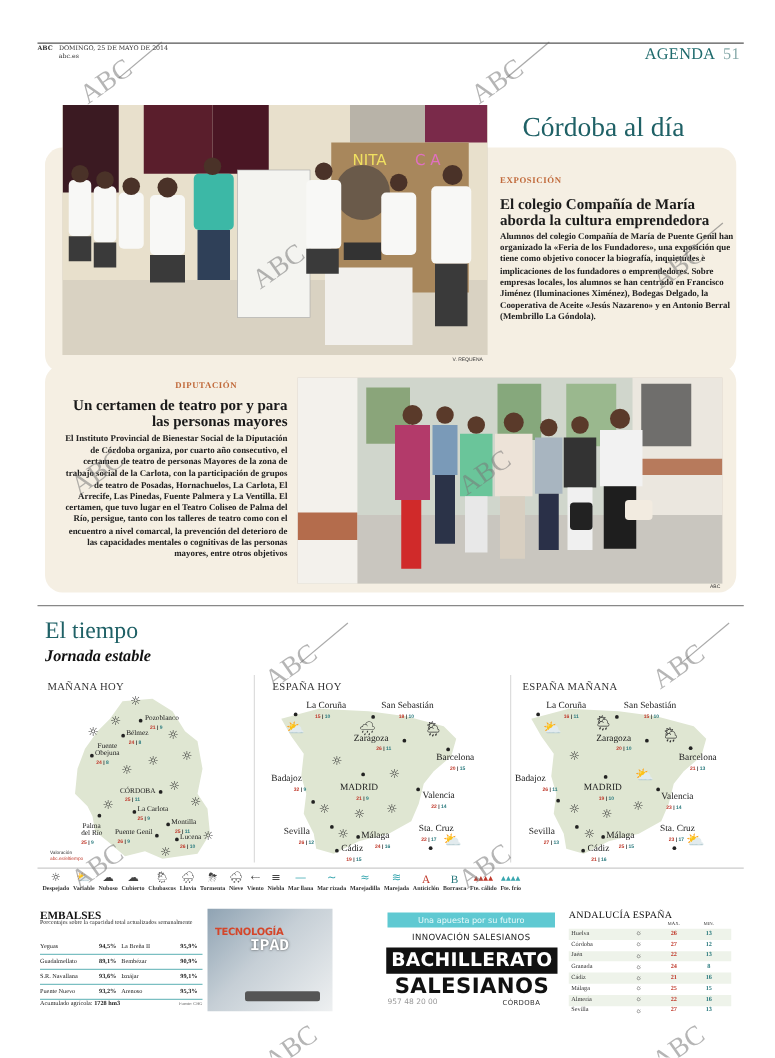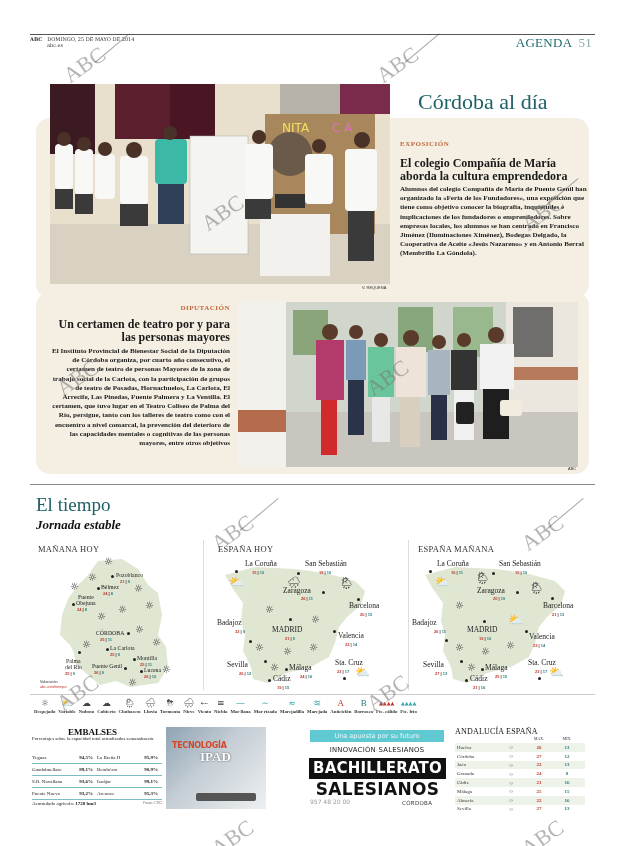--- a/index.html
+++ b/index.html
@@ -28,21 +28,21 @@
   .credit { font-family: "Liberation Sans", sans-serif; font-size: 4px; color: #333; }
 
   .kicker { font-family: "Liberation Serif", serif; font-size: 7px; font-weight: bold; color: #c0693a; letter-spacing: 0.5px; }
   .headline { font-family: Liberation Serif, serif; font-weight: bold; font-size: 12px; line-height: 13px; color: #1a1a1a; }
   .body-text { font-family: "Liberation Serif", serif; font-weight: bold; font-size: 7.1px; line-height: 9.2px; color: #222; }
 
   .art1-kicker { left: 400px; top: 140px; }
   .art1-head { left: 400px; top: 157px; width: 190px; }
   .art1-body { left: 400px; top: 185px; width: 188px; }
 
-  .art2-kicker { left: 100px; top: 304px; width: 130px; text-align: right; }
+  .art2-kicker { left: 100px; top: 304px; width: 130px; text-align: center; }
   .art2-head { left: 50px; top: 318px; width: 180px; text-align: right; }
   .art2-body { left: 50px; top: 347px; width: 180px; text-align: right; }
 
   
   .wx-title { left: 36px; top: 494px; font-family: "Liberation Serif", serif; font-size: 19px; color: #1f6166; }
   .wx-sub { left: 36px; top: 517px; font-family: "Liberation Serif", serif; font-size: 13px; font-style: italic; font-weight: bold; color: #111; }
   .map-label { font-family: "Liberation Serif", serif; font-size: 8.5px; color: #333; letter-spacing: 0.3px; }
   .map-box { overflow: visible; }
   .city { position: absolute; font-family: "Liberation Serif", serif; font-size: 7.5px; color: #222; white-space: nowrap; line-height: 8px; }
   .city.small { font-size: 5.8px; line-height: 6px; }
@@ -53,34 +53,34 @@
   .wicon { position: absolute; font-size: 10px; line-height: 10px; color: #333; }
   .divider-v { width: 1px; background: #ddd; }
   .hr { height: 1px; background: #bbb; }
 
   .legend { left: 34px; top: 698px; width: 560px; height: 24px; display: flex; }
   .leg-item { display: flex; flex-direction: column; align-items: center; margin-right: 3px; }
   .leg-icon { font-size: 9px; height: 11px; line-height: 11px; color: #444; }
   .leg-label { font-family: "Liberation Serif", serif; font-size: 4.8px; color: #333; font-weight: bold; white-space: nowrap; }
 
   
-  .emb-title { left: 32px; top: 727px; font-family: "Liberation Serif", serif; font-weight: bold; font-size: 9px; color: #111; margin-left: 36px; }
+  .emb-title { left: 32px; top: 727px; font-family: "Liberation Serif", serif; font-weight: bold; font-size: 9px; color: #111; }
   .emb-sub { left: 32px; top: 736px; width: 130px; font-family: "Liberation Serif", serif; font-size: 4.8px; line-height: 5.5px; color: #222; }
   .emb-table { left: 32px; top: 752px; width: 130px; }
   .emb-row { display: flex; height: 12px; align-items: center; border-bottom: 1.5px solid #7bbfc2; font-family: "Liberation Serif", serif; font-size: 5px; }
   .emb-cell { width: 65px; display: flex; justify-content: space-between; padding-right: 4px; }
   .emb-cell b { font-weight: bold; }
   .emb-foot { left: 32px; top: 801px; width: 130px; font-family: "Liberation Serif", serif; font-size: 5px; display: flex; justify-content: space-between; }
   .emb-foot b { font-weight: bold; }
 
   
   .ad { left: 166px; top: 727px; width: 280px; height: 82px; background: #fff; }
   .ad-photo { left: 0; top: 0; width: 100px; height: 82px; background: linear-gradient(135deg, #8fa3b3 0%, #c6cfd6 45%, #eef0f1 100%); }
   .ad-tech { left: 6px; top: 14px; font-family: "DejaVu Sans", sans-serif; font-size: 8px; font-weight: bold; color: #d4462a; letter-spacing: -0.3px; }
-  .ad-ipad { left: 34px; top: 22px; font-family: Liberation Serif, serif; font-size: 13px; font-weight: bold; color: #fff; text-shadow: 0 0 2px #444; }
+  .ad-ipad { left: 34px; top: 22px; font-family: Liberation Mono, monospace; font-size: 13px; font-weight: bold; color: #fff; text-shadow: 0 0 2px #444; }
   .ad-tablet { left: 30px; top: 66px; width: 60px; height: 8px; background: #555; border-radius: 2px; transform: skewX(-20px); }
   .ad-banner { left: 144px; top: 3px; width: 134px; height: 12px; background: #5fc9d2; color: #e8fafa; font-family: "DejaVu Sans", sans-serif; font-size: 6.5px; text-align: center; line-height: 12px; }
   .ad-innov { left: 144px; top: 19px; width: 134px; text-align: center; font-family: "DejaVu Sans", sans-serif; font-size: 6.8px; color: #222; letter-spacing: 0.3px; }
   .ad-bach { left: 143px; top: 31px; width: 137px; height: 21px; background: #111; color: #fff; font-family: "DejaVu Sans", sans-serif; font-weight: bold; font-size: 15px; text-align: center; line-height: 21px; letter-spacing: 0.2px; }
   .ad-sales { left: 143px; top: 52px; width: 137px; text-align: center; font-family: "DejaVu Sans", sans-serif; font-weight: bold; font-size: 17px; line-height: 20px; color: #111; letter-spacing: 0.3px; }
   .ad-phone { left: 144px; top: 71px; font-family: "DejaVu Sans", sans-serif; font-size: 6px; color: #999; }
   .ad-city { left: 236px; top: 73px; font-family: "DejaVu Sans", sans-serif; font-size: 5.5px; color: #333; letter-spacing: 0.3px; }
 
   
   .and-title { left: 455px; top: 727px; font-family: "Liberation Serif", serif; font-size: 8px; color: #111; letter-spacing: 0.2px; }

